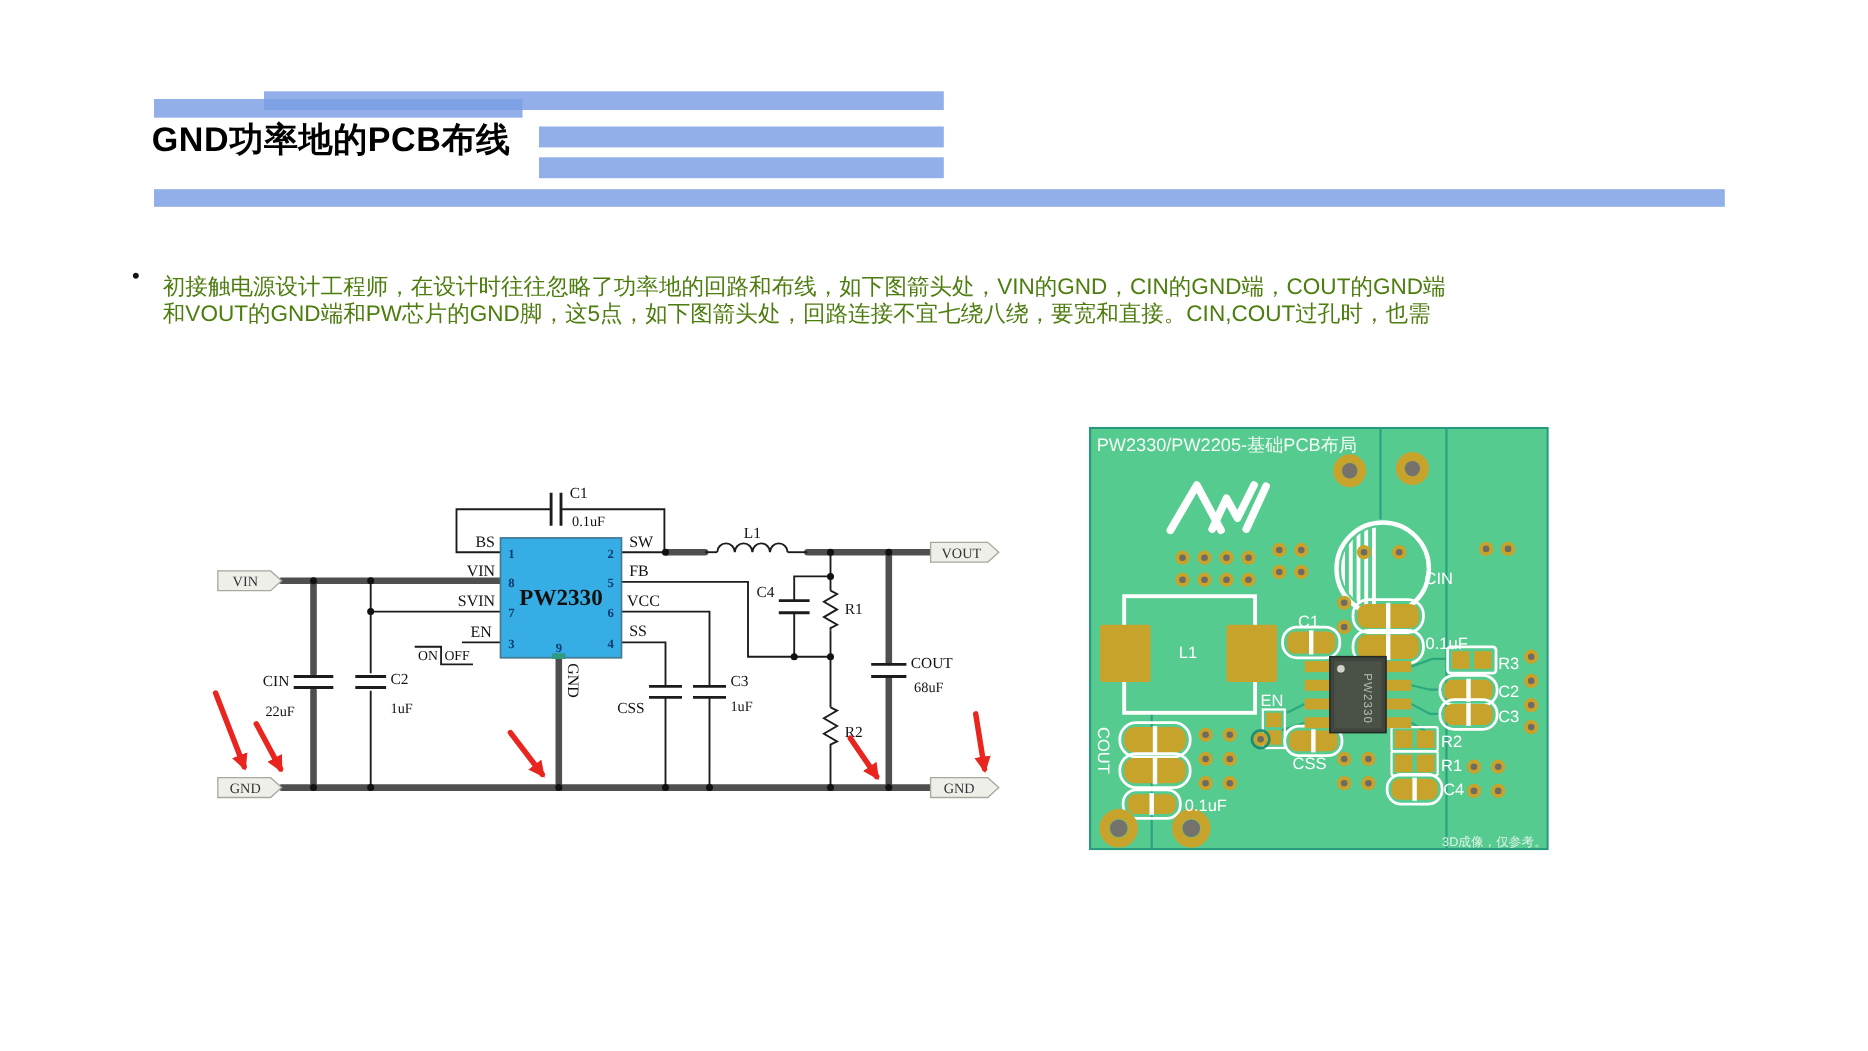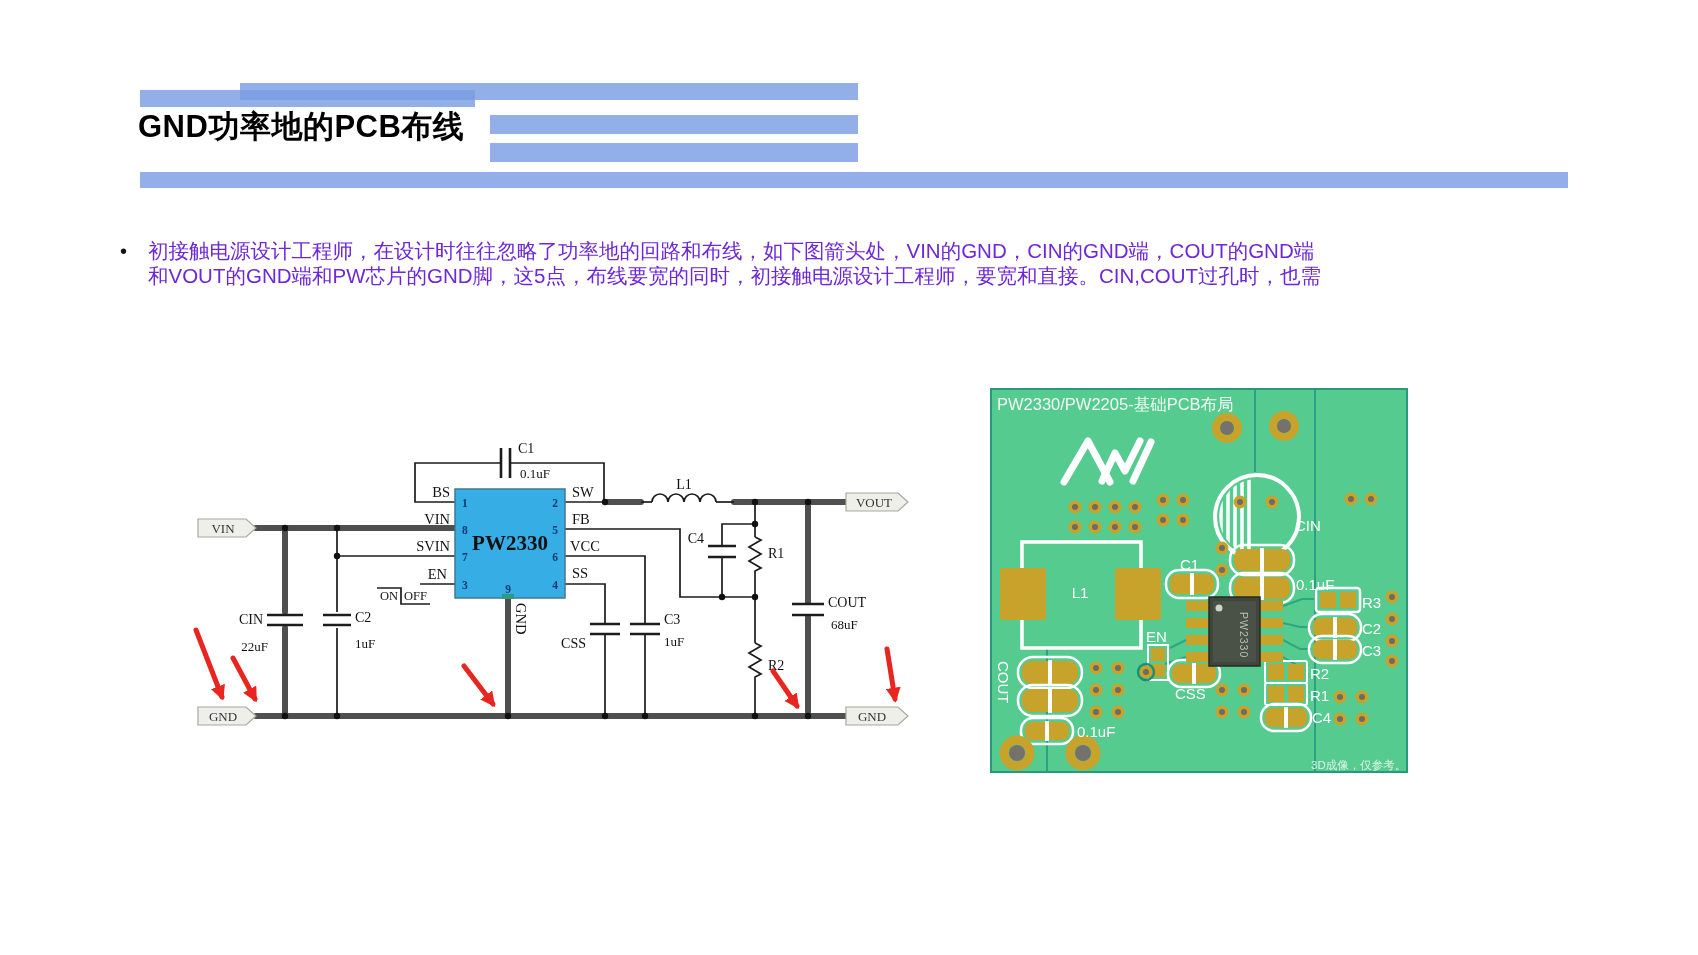--- a/index.html
+++ b/index.html
@@ -7,21 +7,21 @@
          font-family:"Liberation Sans",sans-serif;}
   .bar{position:absolute;background:rgba(122,158,228,0.82);}
   .bar-top-a{left:140px;top:90px;width:335px;height:17px;}
   .bar-top-b{left:240px;top:83px;width:618px;height:17px;}
   .bar-mid-1{left:490px;top:115px;width:368px;height:19px;}
   .bar-mid-2{left:490px;top:143px;width:368px;height:19px;}
   .bar-full{left:140px;top:172px;width:1428px;height:16px;}
   .title{position:absolute;left:138px;top:106px;font-size:31px;font-weight:bold;color:#000;
          white-space:nowrap;letter-spacing:0.5px;}
   .bullet{position:absolute;left:120px;top:240px;font-size:20px;color:#111;}
-  .bodytext{position:absolute;left:148px;top:238px;font-size:20.5px;line-height:25px;color:#6d28d9;}
+  .bodytext{position:absolute;left:148px;top:248px;font-size:20.5px;line-height:25px;color:#4d7c0f;}
   .bodytext div{white-space:nowrap;}
   .pagenum{position:absolute;left:1540px;top:892px;font-size:20px;color:#8a8a8a;margin-top:22px;}
   .watermark{position:absolute;right:8px;top:924px;font-size:25px;font-weight:600;color:#F2E43F;}
   svg text{font-family:"Liberation Serif",serif;}
   svg.pcb text{font-family:"Liberation Sans",sans-serif;}
 </style>
 </head>
 <body>
 
 <div class="slide">
@@ -30,21 +30,21 @@
   <div class="bar bar-top-b"></div>
   <div class="bar bar-mid-1"></div>
   <div class="bar bar-mid-2"></div>
   <div class="bar bar-full"></div>
 
   <div class="title">GND功率地的PCB布线</div>
 
   <div class="bullet">•</div>
   <div class="bodytext">
     <div>初接触电源设计工程师，在设计时往往忽略了功率地的回路和布线，如下图箭头处，VIN的GND，CIN的GND端，COUT的GND端</div>
-    <div>和VOUT的GND端和PW芯片的GND脚，这5点，布线要宽的同时，初接触电源设计工程师，要宽和直接。CIN,COUT过孔时，也需</div>
+    <div>和VOUT的GND端和PW芯片的GND脚，这5点，如下图箭头处，回路连接不宜七绕八绕，要宽和直接。CIN,COUT过孔时，也需</div>
   </div>
 
   <svg viewBox="185 395 735 340" style="position:absolute;left:185px;top:395px;width:735px;height:340px;">
     <defs>
       <marker id="ah" viewBox="0 0 10 10" refX="7.5" refY="5" markerWidth="3" markerHeight="3" orient="auto">
         <path d="M0,0 L10,5 L0,10 z" fill="#E8251F"></path>
       </marker>
     </defs>
 
     <g stroke="#4F4F4F" stroke-width="6" stroke-linecap="round" fill="none">

